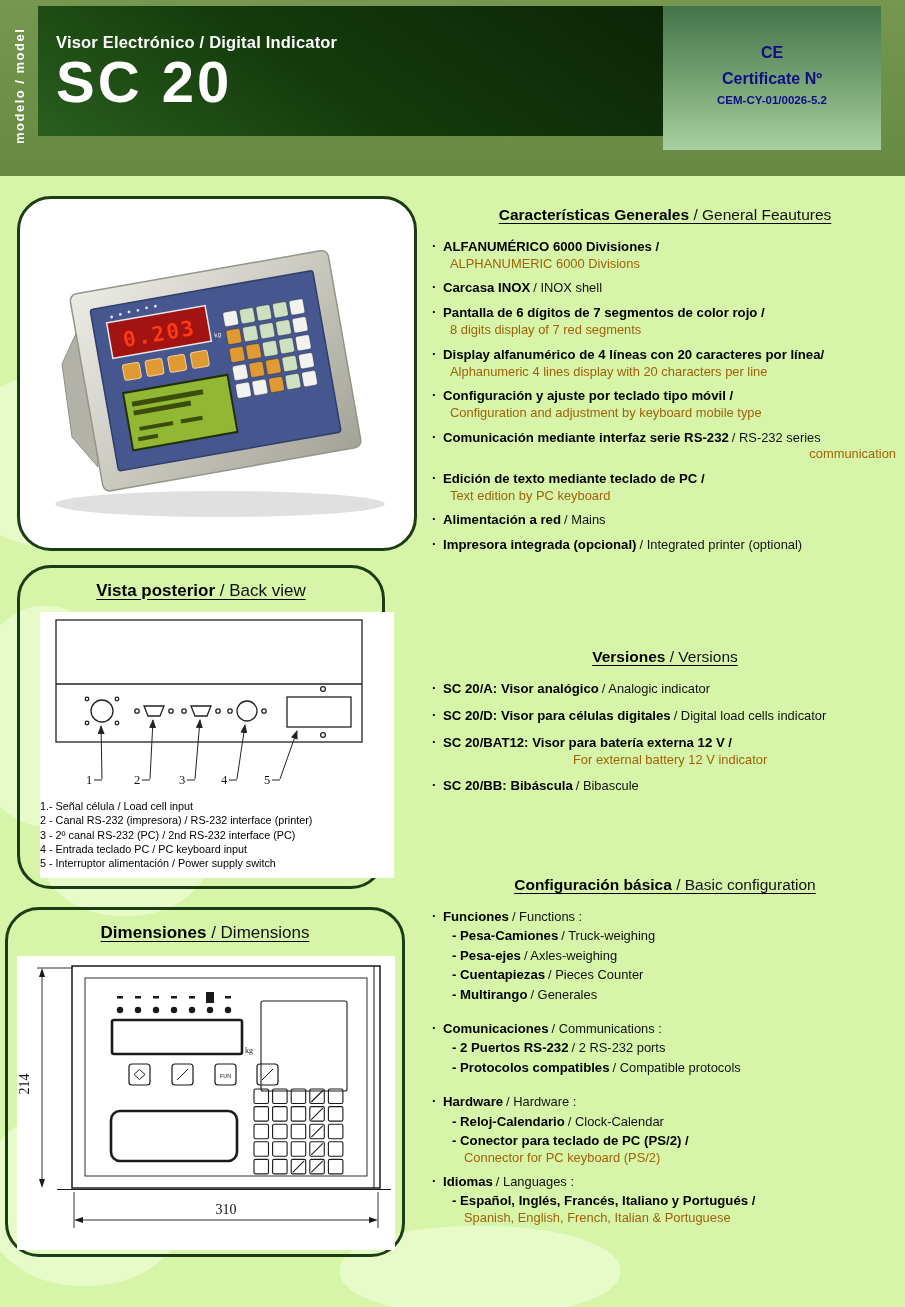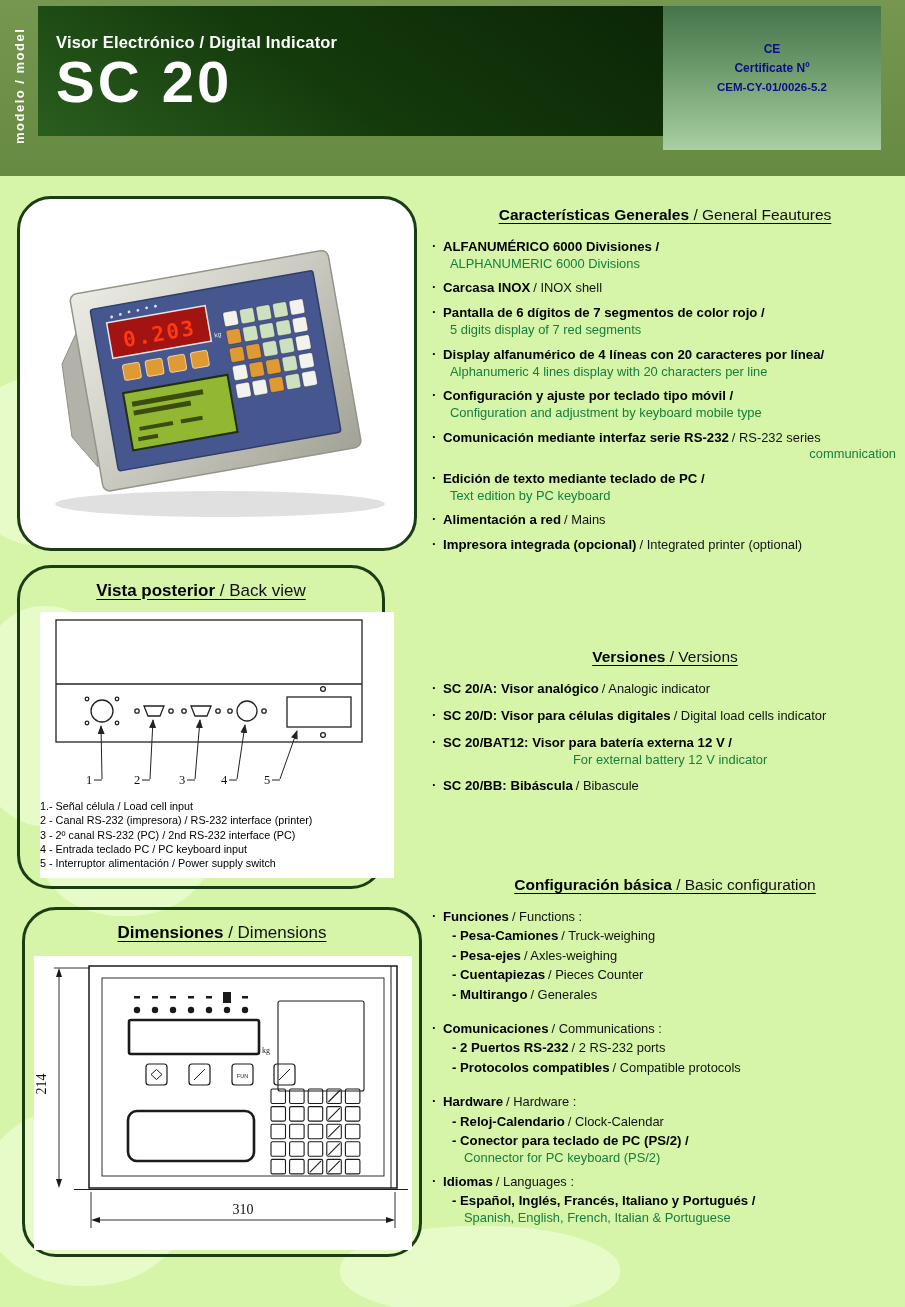--- a/index.html
+++ b/index.html
@@ -14,50 +14,50 @@
         writing-mode:vertical-rl;transform:rotate(180deg);
         color:#fff;font-weight:bold;font-size:13px;letter-spacing:1.5px;}
   .title-box{position:absolute;left:38px;top:6px;width:625px;height:130px;
         background:linear-gradient(35deg,#2a5e1e 0%,#143a0c 45%,#0b2606 100%);
         padding:0 0 0 18px;box-sizing:border-box;}
   .doc-title{color:#fff;font-weight:bold;font-size:16.5px;margin-top:27px;letter-spacing:.2px;}
   .model-big{color:#fff;font-weight:bold;font-size:58px;letter-spacing:3px;line-height:1;margin-top:1px;}
   .cert-box{position:absolute;left:663px;top:6px;width:218px;height:144px;
         background:linear-gradient(180deg,#45744a 0%,#6f9c6d 45%,#a9cfa2 100%);
         text-align:center;color:#0d0d86;font-weight:bold;box-sizing:border-box;padding-top:34px;}
-  .cert-box div{font-size:12px;line-height:1.6;}
+  .cert-box div{font-size:16px;line-height:1.6;}
   .cert-box .c3{font-size:11.5px;}
   
   .content{position:absolute;left:0;top:176px;width:905px;height:1131px;background:#d6f5a9;}
   .blob{position:absolute;background:#e6fbc8;border-radius:48%;}
   
   .gbox{position:absolute;border:3px solid #1b3d14;border-radius:34px;box-sizing:border-box;}
   .photo-box{left:17px;top:20px;width:400px;height:355px;background:#fff;overflow:hidden;}
   .back-box{left:17px;top:389px;width:368px;height:324px;}
-  .dim-box{left:22px;top:731px;width:400px;height:350px;}
+  .dim-box{left:5px;top:731px;width:400px;height:350px;}
   .box-head{text-align:center;font-size:17px;margin-top:13px;}
   .box-head .u, .sec-head .u{text-decoration:underline;text-underline-offset:3px;}
   .box-head b, .sec-head b{font-weight:bold;}
   .head-en{font-weight:normal;color:#111;}
   .white-pane{position:absolute;background:#fff;}
   .back-pane{left:20px;top:44px;width:354px;height:266px;}
   .dim-pane{left:9px;top:46px;width:378px;height:294px;}
   .legend{font-size:10.8px;line-height:1.32;margin-top:1px;color:#000;}
   
   .right-col{position:absolute;left:430px;top:0;width:470px;height:889px;}
   .sec{position:absolute;left:0;width:100%;}
   .sec-general{top:30px;}
   .sec-versions{top:472px;}
   .sec-config{top:700px;}
   .sec-head{text-align:center;font-size:15.5px;margin-bottom:15px;}
   .item{position:relative;padding-left:13px;font-size:13.2px;line-height:1.28;margin-bottom:8px;}
   .item .marker{position:absolute;left:2px;top:-1px;font-weight:bold;}
   .item .es{font-weight:bold;}
   .item .en{font-weight:normal;font-size:12.9px;margin-left:3px;color:#111;}
-  .item .en2{font-weight:normal;font-size:12.9px;padding-left:7px;color:#15803d;}
+  .item .en2{font-weight:normal;font-size:12.9px;padding-left:7px;color:#a16207;}
   .item.right2 .en2{text-align:right;padding-right:4px;}
   .item.center2 .en2{padding-left:130px;}
   .config .item{margin-bottom:2.5px;}
   .config .item.sub{padding-left:22px;}
   .config .item.sub .en2{padding-left:12px;}
   .config .item.gap{height:15px;margin-bottom:0;}
   .config .item.gap2{height:5px;margin-bottom:0;}
   .versions .item{margin-bottom:10px;}
   svg text{font-family:"Liberation Serif",serif;}
   svg text.sans{font-family:"Liberation Sans",sans-serif;}
@@ -337,21 +337,21 @@
               <div class="en2">ALPHANUMERIC 6000 Divisions</div>
             </div>
 
             <div class="item">
               <span class="marker">·</span><span class="es">Carcasa INOX</span><span class="en">/ INOX shell</span>
               
             </div>
 
             <div class="item">
               <span class="marker">·</span><span class="es">Pantalla de 6 dígitos de 7 segmentos de color rojo /</span>
-              <div class="en2">5 digits display of 7 red segments</div>
+              <div class="en2">8 digits display of 7 red segments</div>
             </div>
 
             <div class="item">
               <span class="marker">·</span><span class="es">Display alfanumérico de 4 líneas con 20 caracteres por línea/</span>
               <div class="en2">Alphanumeric 4 lines display with 20 characters per line</div>
             </div>
 
             <div class="item">
               <span class="marker">·</span><span class="es">Configuración y ajuste por teclado tipo móvil /</span>
               <div class="en2">Configuration and adjustment by keyboard mobile type</div>

